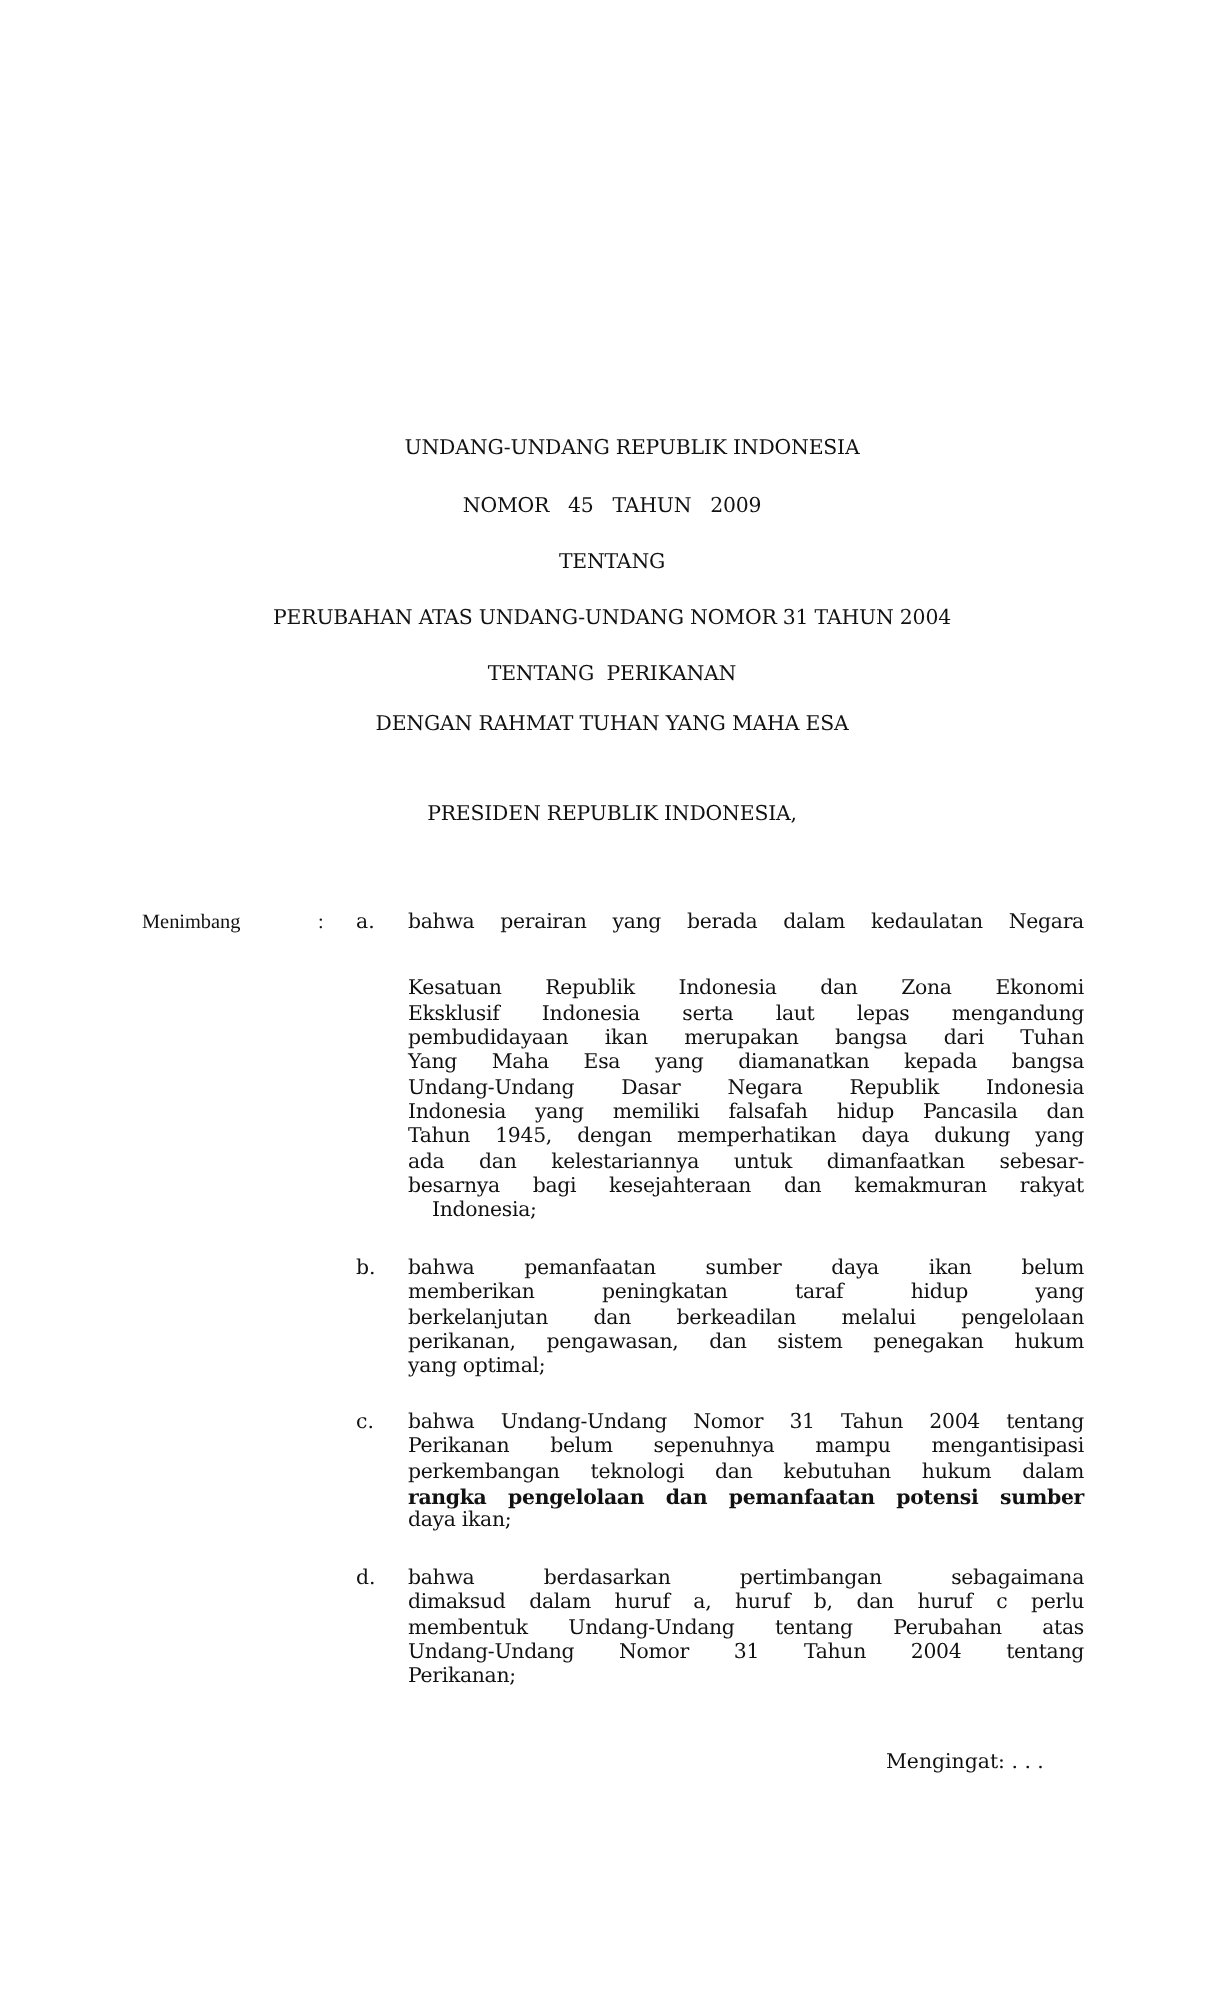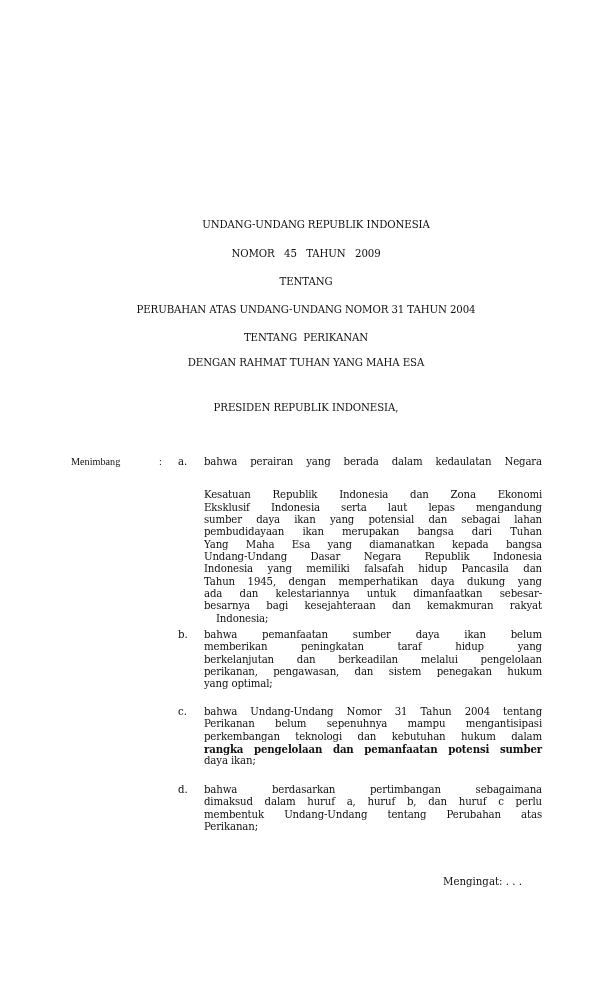--- a/index.html
+++ b/index.html
@@ -29,21 +29,20 @@
   <div class="center" style="top:402px;">PRESIDEN REPUBLIK INDONESIA,</div>
 
   <div class="label" style="left:71px; top:456px;">Menimbang</div>
   <div class="label" style="left:159px; top:456px;">:</div>
 
   <div class="item-letter" style="top:456px;">a.</div>
   <div class="item-body" style="top:456px;">
     <span class="line" style="white-space: normal;">bahwa perairan yang berada dalam kedaulatan Negara</span>
     <span class="line" style="white-space: normal; margin-top: 21px;">Kesatuan Republik Indonesia dan Zona Ekonomi</span>
     <span class="line" style="white-space: normal;">Eksklusif Indonesia serta laut lepas mengandung</span>
-    <span class="line" style="white-space: normal;">sumber daya ikan yang potensial dan sebagai lahan</span>
     <span class="line" style="white-space: normal;">pembudidayaan ikan merupakan bangsa dari Tuhan</span>
     <span class="line" style="white-space: normal;">Yang Maha Esa yang diamanatkan kepada bangsa</span>
     <span class="line" style="white-space: normal;">Undang-Undang Dasar Negara Republik Indonesia</span>
     <span class="line" style="white-space: normal;">Indonesia yang memiliki falsafah hidup Pancasila dan</span>
     <span class="line" style="white-space: normal;">Tahun 1945, dengan memperhatikan daya dukung yang</span>
     <span class="line" style="white-space: normal;">ada dan kelestariannya untuk dimanfaatkan sebesar-</span>
     <span class="line" style="white-space: normal;">besarnya bagi kesejahteraan dan kemakmuran rakyat</span>
     <span class="line last" style="white-space: normal; margin-left: 12px;">Indonesia;</span>
   </div>
 
@@ -63,18 +62,19 @@
     <span class="line" style="white-space: normal;">perkembangan teknologi dan kebutuhan hukum dalam</span>
     <span class="line" style="white-space: normal; font-weight: bold;">rangka pengelolaan dan pemanfaatan potensi sumber</span>
     <span class="line last" style="white-space: normal;">daya ikan;</span>
   </div>
 
   <div class="item-letter" style="top:784px;">d.</div>
   <div class="item-body" style="top:784px;">
     <span class="line" style="white-space: normal;">bahwa berdasarkan pertimbangan sebagaimana</span>
     <span class="line" style="white-space: normal;">dimaksud dalam huruf a, huruf b, dan huruf c perlu</span>
     <span class="line" style="white-space: normal;">membentuk Undang-Undang tentang Perubahan atas</span>
+    <span class="line" style="white-space: normal;">Undang-Undang Nomor 31 Tahun 2004 tentang</span>
     <span class="line last" style="white-space: normal;">Perikanan;</span>
   </div>
 
   <div class="footer-next">Mengingat: . . .</div>
 
 </div>
 
 </body></html>

